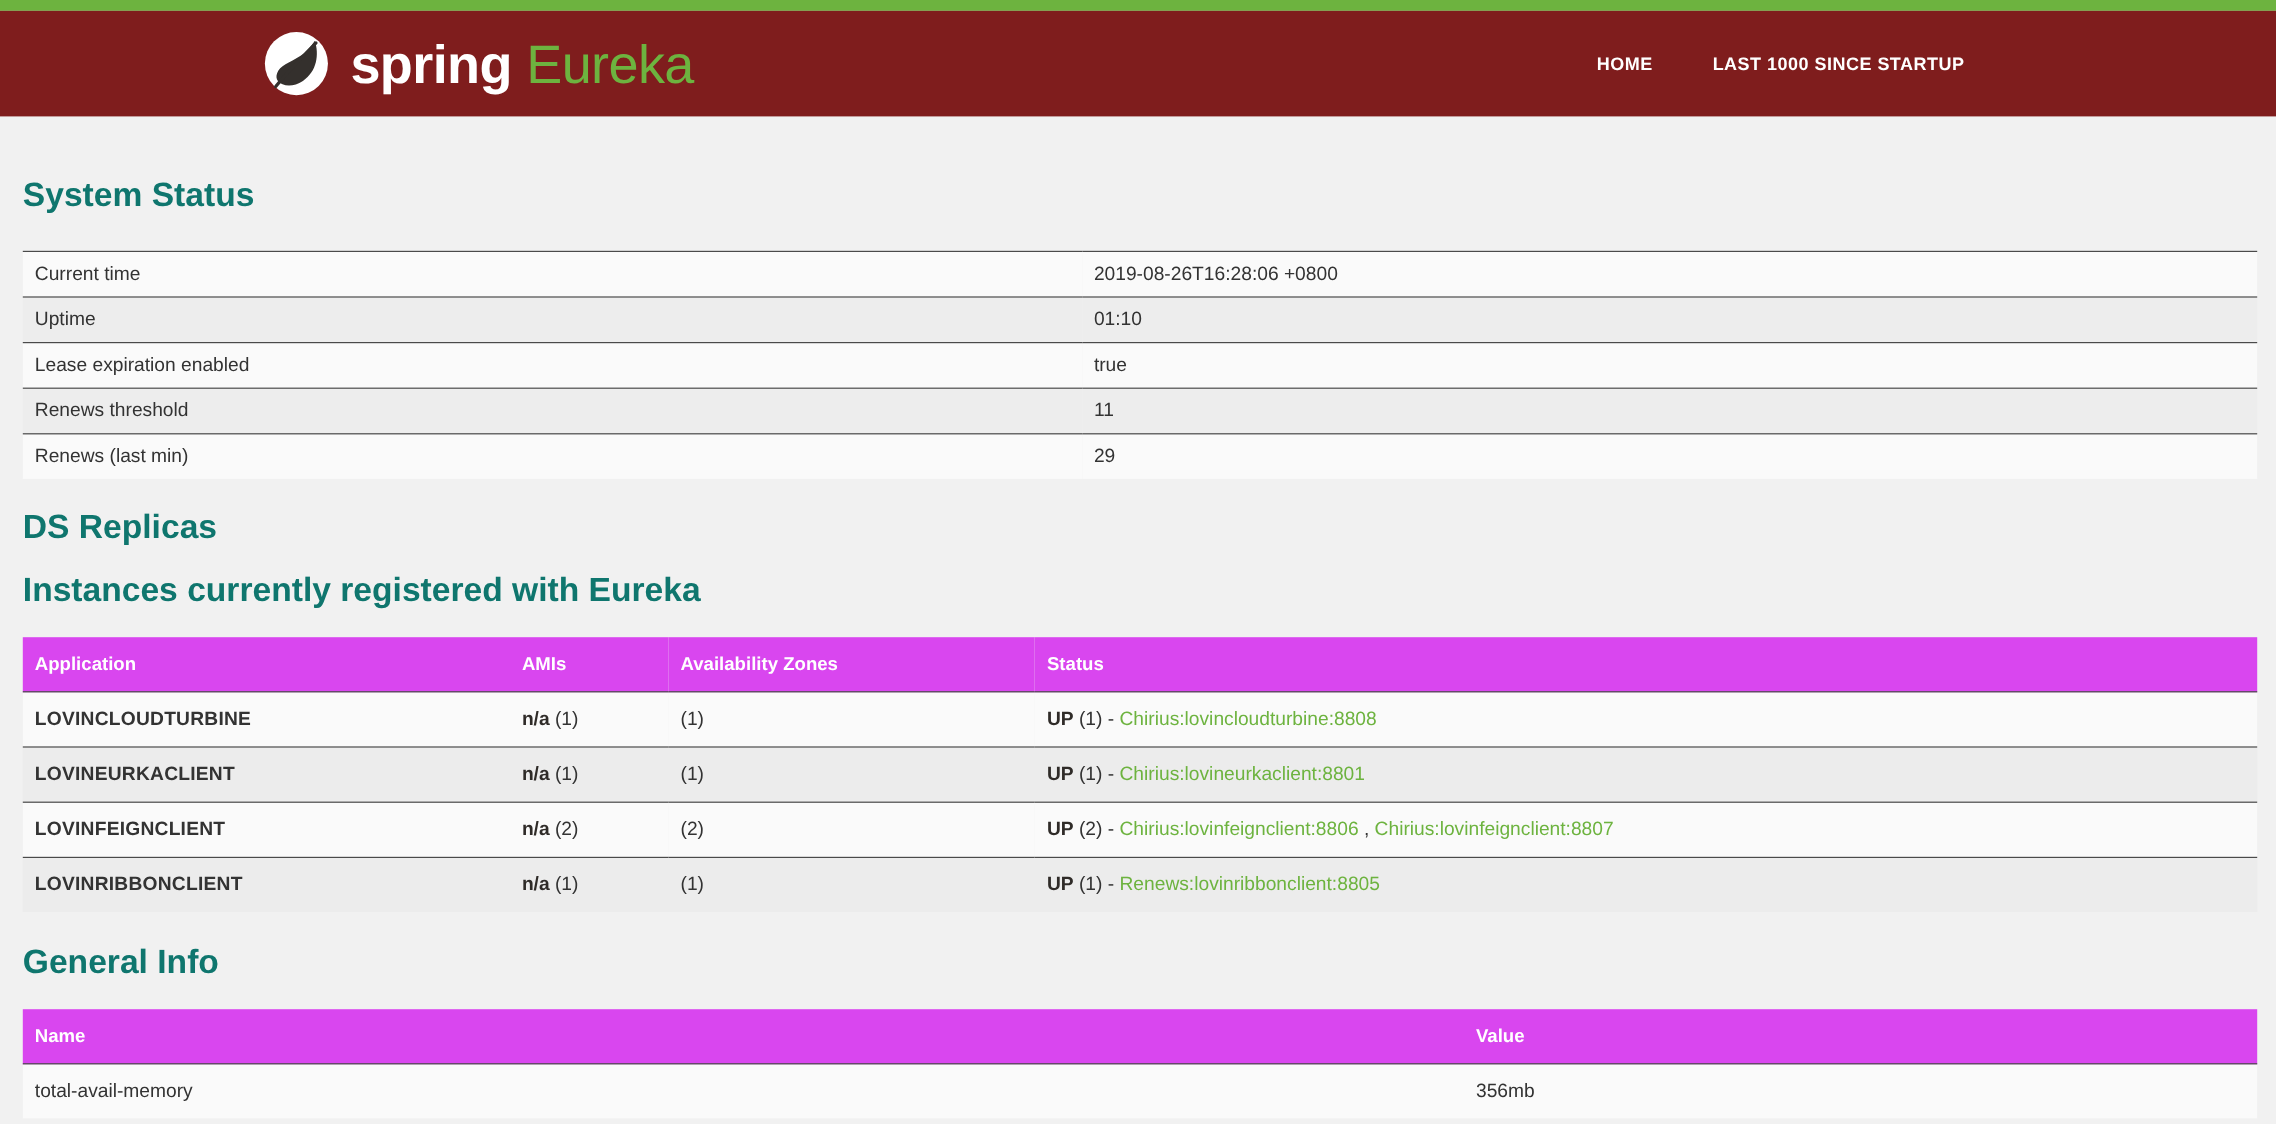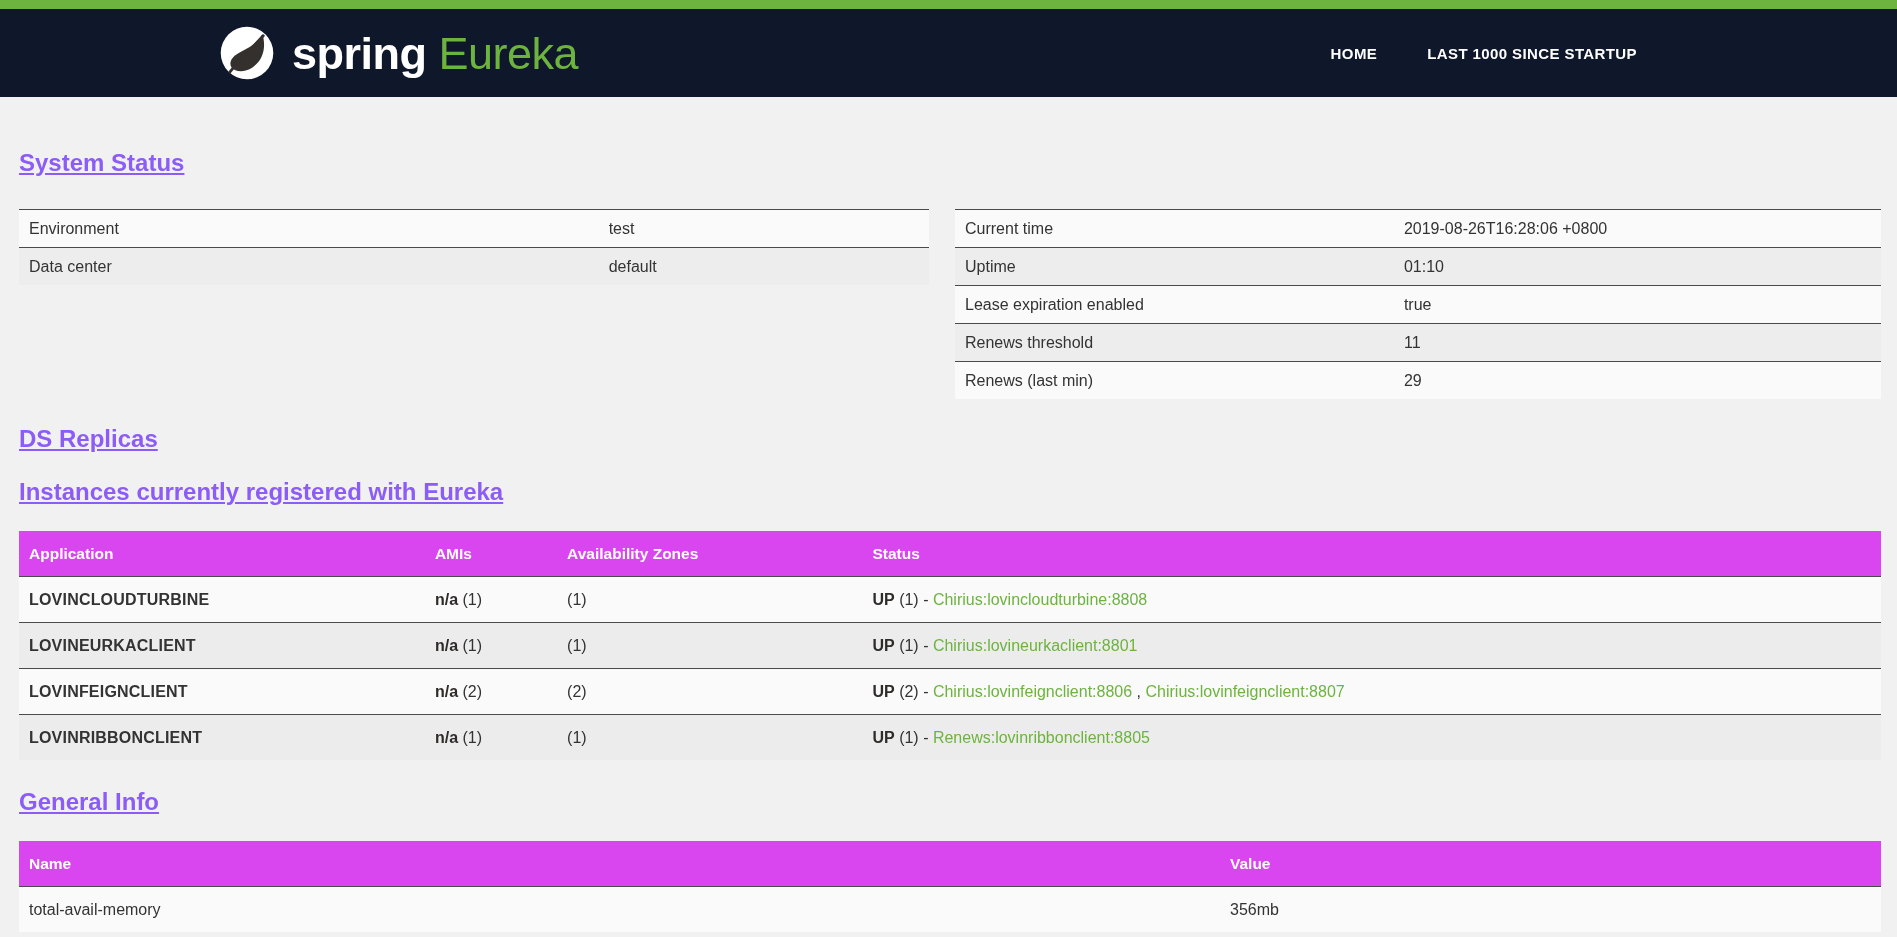--- a/index.html
+++ b/index.html
@@ -5,38 +5,38 @@
   * { box-sizing: border-box; }
   html, body { margin: 0; padding: 0; }
   body {
     width: 1897px; height: 937px; overflow: hidden;
     background: #f1f1f1;
     font-family: "Liberation Sans", "DejaVu Sans", sans-serif;
     color: #333;
   }
   .top-strip { height: 9px; background: #6db33f; }
   header.app-header {
-    height: 88px; background: #0f172a;
+    height: 88px; background: #7f1d1d;
     display: flex; align-items: center;
   }
   .brand { margin-left: 218px; display: flex; align-items: center; }
   .leaf-wrap { width: 58px; height: 58px; margin-right: 16px; }
   .leaf-wrap svg { width: 58px; height: 58px; display: block; }
   .brand-text { font-size: 45px; line-height: 1; letter-spacing: -0.5px; }
   .brand-spring { color: #ffffff; font-weight: 700; }
   .brand-eureka { color: #6db33f; font-weight: 400; margin-left: 12px; }
   nav.main-nav { margin-left: auto; margin-right: 260px; display: flex; gap: 50px; }
   nav.main-nav a {
     color: #fff; text-decoration: none; font-size: 15px;
     font-weight: 700; letter-spacing: 0.4px; white-space: nowrap;
   }
   main { padding: 0 16px 0 19px; }
   h1 {
-    font-size: 24px; font-weight: 600; color: #8b5cf6;
-    margin: 0; line-height: 32px; text-decoration: underline;
+    font-size: 28px; font-weight: 600; color: #0f766e;
+    margin: 0; line-height: 32px;
   }
   .h-system  { margin: 50px 0 30px; }
   .h-ds      { margin: 24px 0 0; }
   .h-instances { margin: 21px 0 23px; }
   .h-general { margin: 26px 0 23px; }
 
   .status-row { display: flex; gap: 26px; align-items: flex-start; }
   .status-left  { width: 910px; }
   .status-right { flex: 1; }
 
@@ -85,32 +85,20 @@
   <nav class="main-nav" data-name="main-nav">
     <a href="#" data-name="nav-home-link">HOME</a>
     <a href="#" data-name="nav-last1000-link">LAST 1000 SINCE STARTUP</a>
   </nav>
 </header>
 
 <main data-name="main-content">
   <h1 class="h-system" data-name="system-status-title">System Status</h1>
 
   <div class="status-row" data-name="system-status-section">
-    <table class="kv kv-left status-left" data-name="environment-table">
-      <tbody data-name="env-body">
-          <tr data-name="environment-row">
-            <td data-name="environment-label">Environment</td>
-            <td data-name="environment-value">test</td>
-          </tr>
-          <tr data-name="environment-row">
-            <td data-name="environment-label">Data center</td>
-            <td data-name="environment-value">default</td>
-          </tr>
-        </tbody>
-    </table>
     <table class="kv kv-right status-right" data-name="runtime-table">
       <tbody data-name="runtime-body">
           <tr data-name="runtime-row">
             <td data-name="runtime-label">Current time</td>
             <td data-name="runtime-value">2019-08-26T16:28:06 +0800</td>
           </tr>
           <tr data-name="runtime-row">
             <td data-name="runtime-label">Uptime</td>
             <td data-name="runtime-value">01:10</td>
           </tr>

